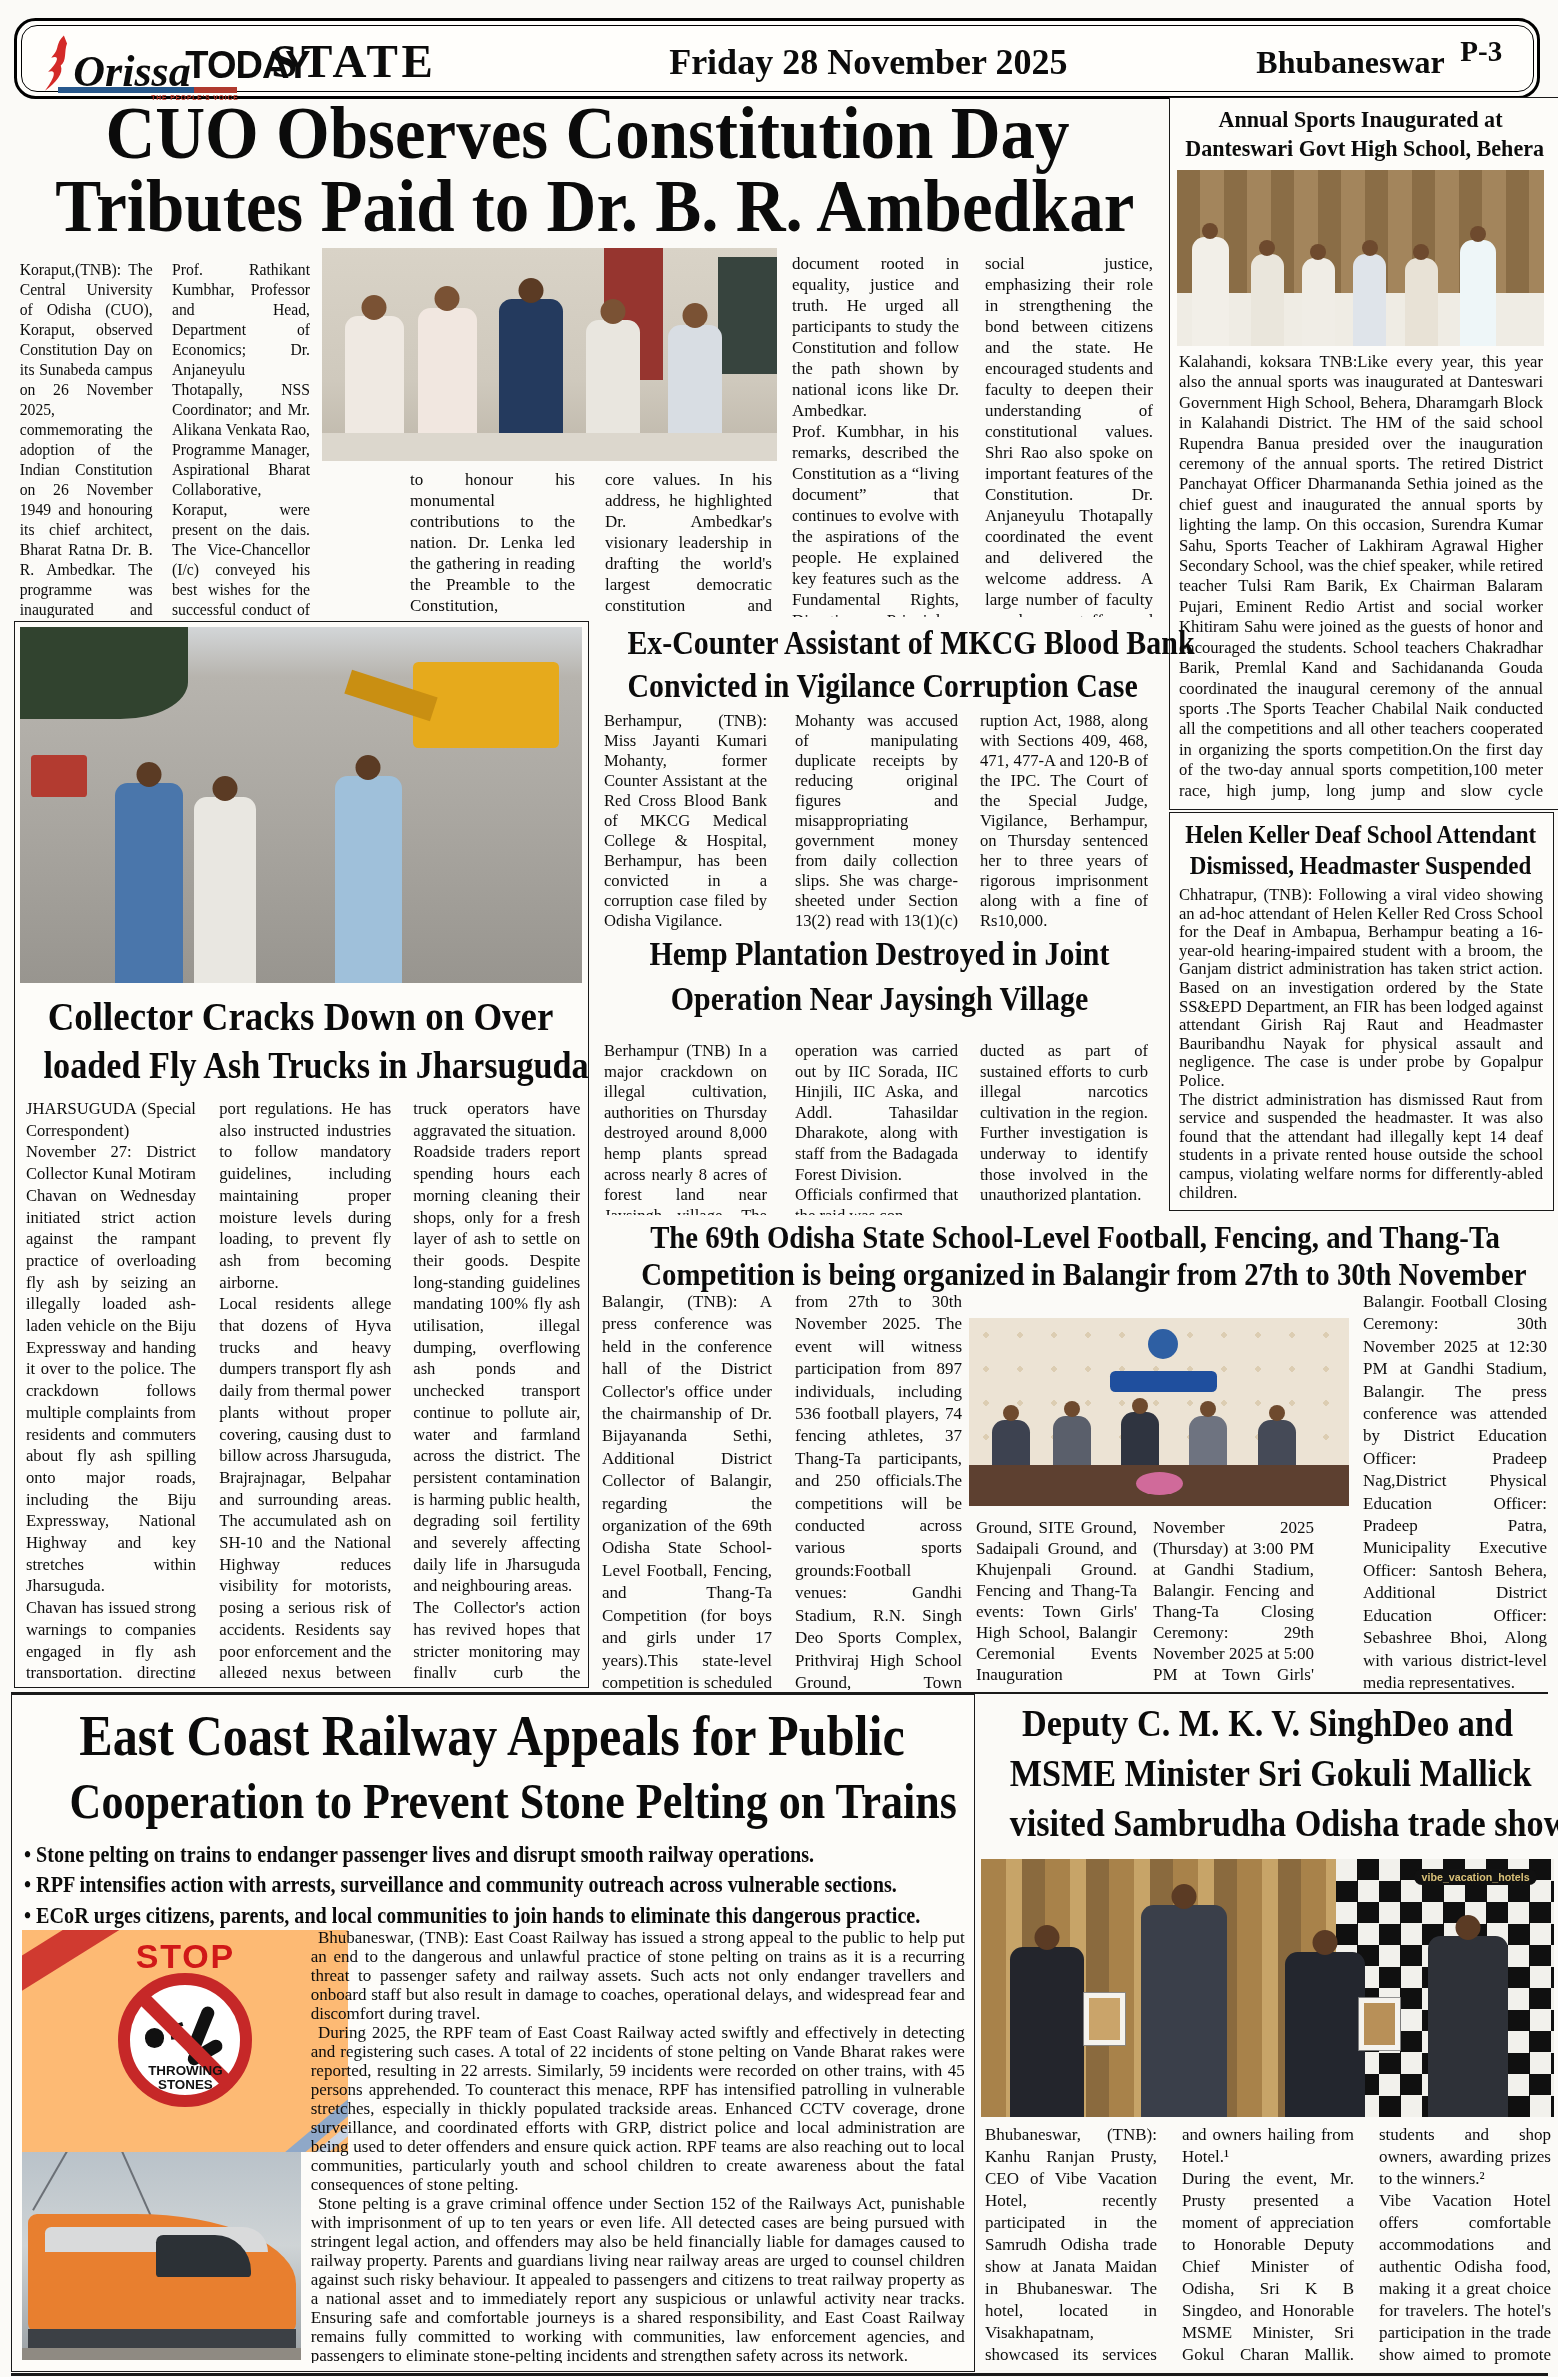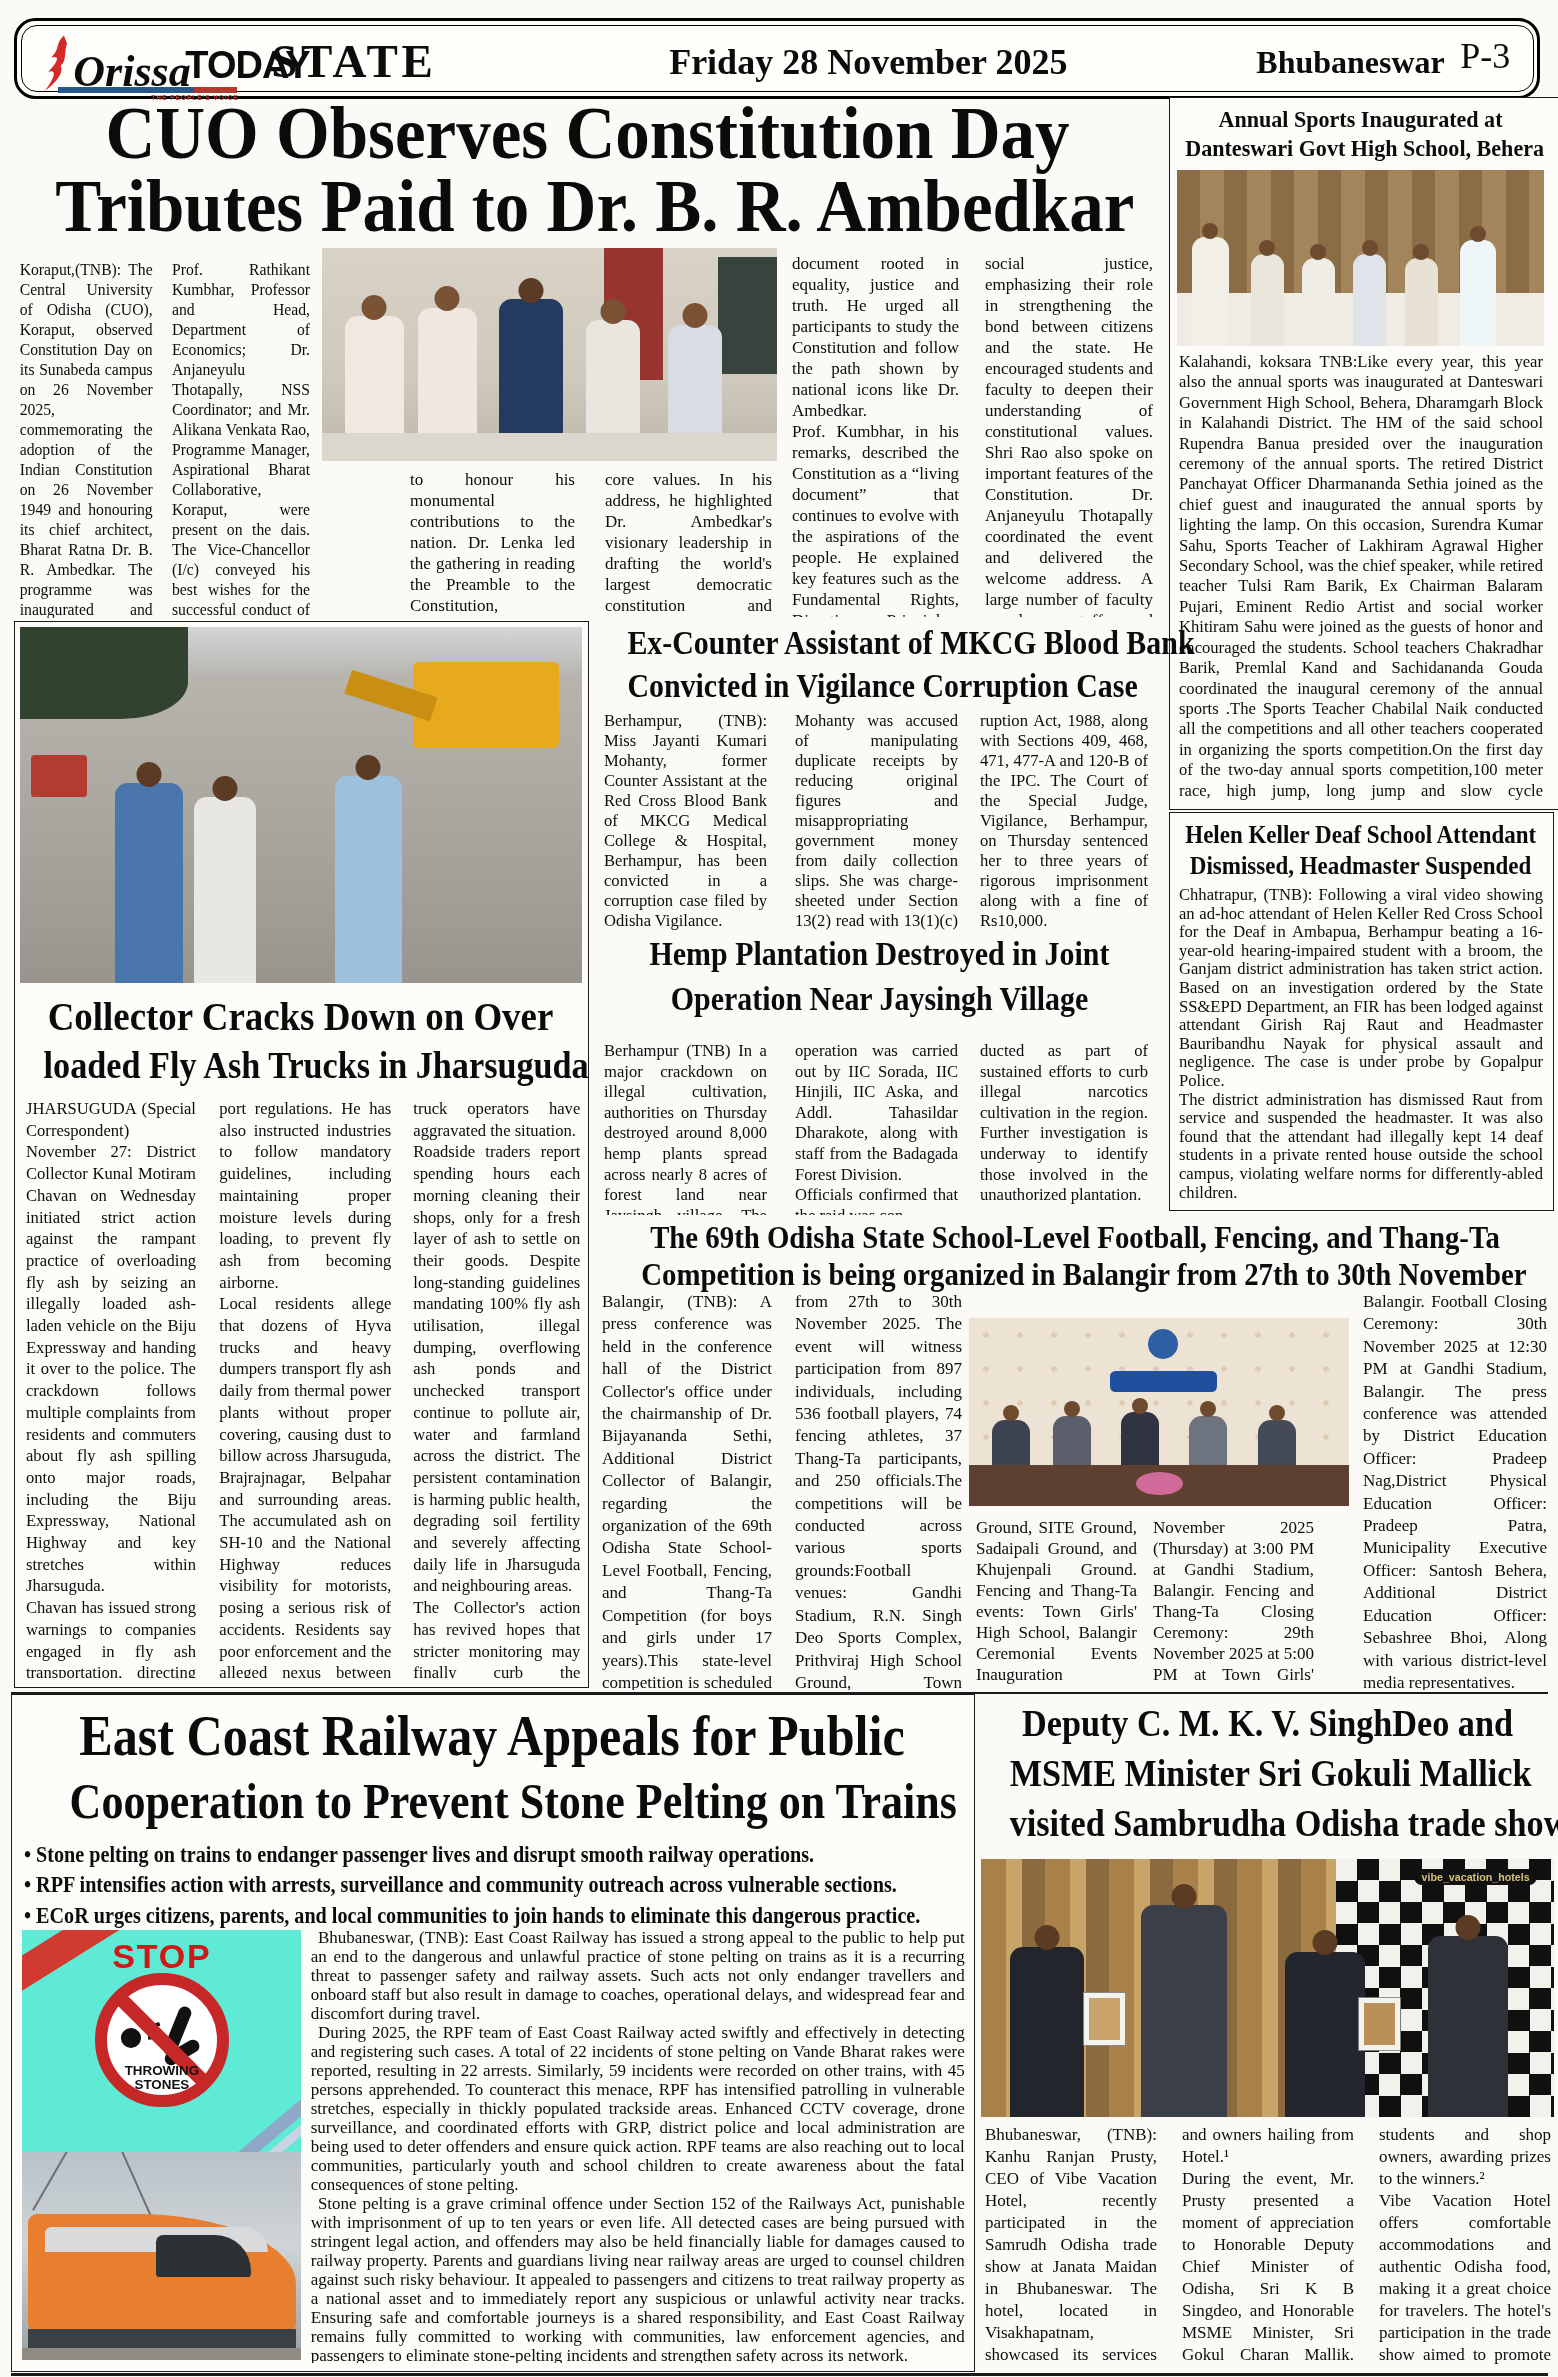--- a/index.html
+++ b/index.html
@@ -28,21 +28,21 @@
   .brand-orissa{position:absolute;left:56px;top:25px;font-style:italic;font-size:44px;font-weight:bold;}
   .brand-today{position:absolute;left:168px;top:23px;font-family:"Liberation Sans",sans-serif;
        font-weight:800;font-size:38px;letter-spacing:-0.9px;}
   .brand-bar{position:absolute;left:41px;top:66px;width:179px;height:6.3px;background:#27588c;}
   .brand-bar i{position:absolute;right:0;top:0;width:43px;height:6.3px;background:#b03a2e;}
   .brand-tag{position:absolute;left:134px;top:73px;font-family:"Liberation Sans",sans-serif;
        font-size:6.7px;font-weight:bold;color:#c0392b;letter-spacing:0.9px;}
   .mh-section{position:absolute;left:254px;top:12.5px;font-size:47px;font-weight:bold;letter-spacing:3.6px;font-family:Liberation Serif, serif;}
   .mh-date{position:absolute;left:627px;top:19.7px;width:448px;text-align:center;font-size:36px;font-weight:bold;}
   .mh-city{position:absolute;left:1239px;top:23px;font-size:32px;font-weight:bold;}
-  .mh-page{position:absolute;left:1443px;top:14.3px;font-size:36px;font-weight:normal;}
+  .mh-page{position:absolute;left:1443px;top:14.3px;font-size:29px;font-weight:bold;}
   .rw-p{margin:0;text-indent:7.2px;}
   .bullet{position:absolute;font-weight:bold;font-size:22.4px;white-space:nowrap;}
   .bullet::before{content:"\2022\00a0";}
   .stop-circle{position:absolute;left:50%;top:43px;transform:translateX(-50%);width:134px;height:134px;
        background:#fff;border:12.5px solid #c62828;border-radius:50%;}
   .checker{background:repeating-conic-gradient(#101010 0% 25%,#f2f1ec 0% 50%);background-size:43px 43px;}
 </style>
 </head>
 <body>
 
@@ -165,21 +165,21 @@
 <div class="txt" style="left:1363px;top:1291px;width:184px;height:399px;font-size:17px;line-height:22.4px;">Balangir.  Football Closing Ceremony: 30th November 2025 at 12:30 PM at Gandhi Stadium, Balangir. The press conference was attended by District Education Officer: Pradeep Nag,District Physical Education Officer: Pradeep Patra, Municipality Executive Officer: Santosh Behera, Additional District Education Officer: Sebashree Bhoi, Along with various district-level media representatives.</div>
 
 <div class="rule" style="left:10.7px;top:1692px;width:1537px;height:1.8px;"></div>
 <div class="box" style="left:10.7px;top:1694px;width:964px;height:678px;">
   <div class="hl cond88" style="left:0;top:7.2px;width:960px;font-size:57px;line-height:68px;">East Coast Railway Appeals for Public</div>
   <div class="hl cond88" style="left:0;top:75px;width:960px;font-size:50px;line-height:63px;">Cooperation to Prevent Stone Pelting on Trains</div>
   <div class="bullet cond" style="left:12.5px;top:147px;transform-origin:left;">Stone pelting on trains to endanger passenger lives and disrupt smooth railway operations.</div>
   <div class="bullet cond" style="left:12.5px;top:177px;transform-origin:left;">RPF intensifies action with arrests, surveillance and community outreach across vulnerable sections.</div>
   <div class="bullet cond" style="left:12.5px;top:208px;transform-origin:left;">ECoR urges citizens, parents, and local communities to join hands to eliminate this dangerous practice.</div>
 
-  <div class="photo" style="left:10.7px;top:235px;width:279px;height:222px;background:#5eead4;">
+  <div class="photo" style="left:10.7px;top:235px;width:326px;height:222px;background:#fdba74;">
     <div class="abs" style="left:-30px;top:5.4px;width:134px;height:30px;background:#d03a30;transform:rotate(-32deg);"></div>
     <div class="abs" style="left:0;top:7.2px;width:100%;text-align:center;font:bold 34px 'Liberation Sans',sans-serif;color:#d01818;letter-spacing:1.8px;z-index:3;">STOP</div>
     <div class="stop-circle">
       <div class="abs" style="left:14.3px;top:43px;width:19.7px;height:19.7px;border-radius:50%;background:#111;"></div>
       <div class="abs" style="left:39px;top:39px;width:14.3px;height:3.6px;background:#111;transform:rotate(-18deg);"></div>
       <div class="abs" style="left:41px;top:50px;width:12.5px;height:3.6px;background:#111;transform:rotate(-6deg);"></div>
       <div class="abs" style="left:64px;top:19.7px;width:12.5px;height:52px;border-radius:7.2px;background:#111;transform:rotate(22deg);"></div>
       <div class="abs" style="left:56px;top:61px;width:38px;height:12.5px;border-radius:7.2px;background:#111;transform:rotate(-30deg);"></div>
       <div class="abs" style="left:-7.2px;top:48px;width:124px;height:14.3px;background:#c62828;transform:rotate(45deg);"></div>
       <div class="abs" style="left:0;top:79px;width:100%;text-align:center;font:bold 13.4px/14.3px 'Liberation Sans',sans-serif;color:#111;">

